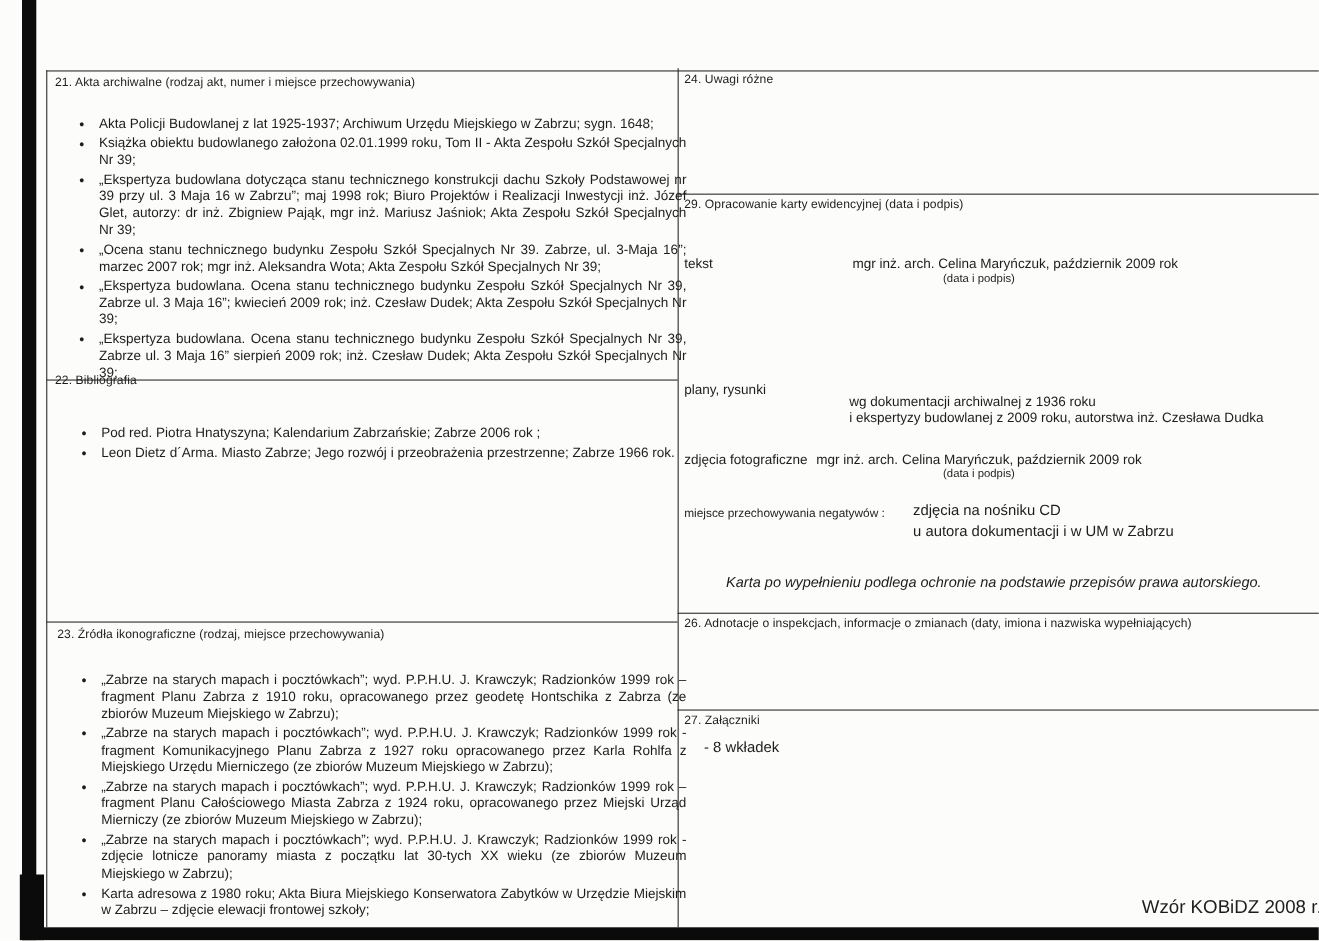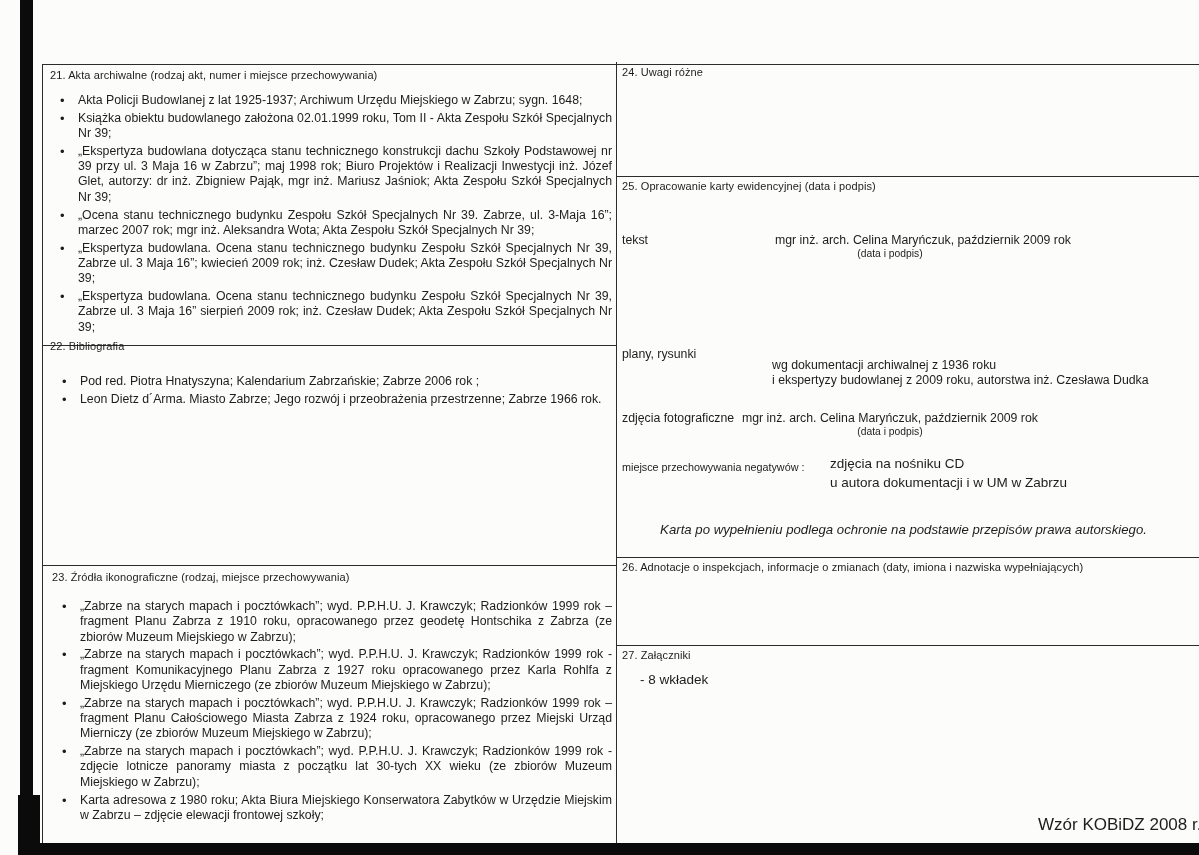--- a/index.html
+++ b/index.html
@@ -8,21 +8,21 @@
     font-family:"Liberation Sans",sans-serif;color:#1d1d1d;overflow:hidden;
   }
   
   .scan-left{position:absolute;left:20px;top:0;width:13px;height:855px;background:#0b0b0b;}
   .scan-left-blob{position:absolute;left:18px;top:795px;width:22px;height:60px;background:#0b0b0b;}
   .scan-bottom{position:absolute;left:20px;top:843px;width:1179px;height:12px;background:#0b0b0b;}
   
   .hline,.vline{position:absolute;background:#2c2c2c;}
   
   .sec-title{position:absolute;font-size:11px;letter-spacing:.1px;white-space:nowrap;}
-  ul.blist{position:absolute;margin:0;padding:0;list-style:none;}
+  ul.blist{position:absolute;margin:12px;padding:0;list-style:none;}
   ul.blist li{
     position:relative;padding-left:20px;margin-bottom:2.5px;
     font-size:12.3px;line-height:15.3px;text-align:justify;
   }
   ul.blist li::before{content:"\2022";position:absolute;left:2px;top:0;font-size:13px;}
   .lbl{position:absolute;font-size:12.3px;white-space:nowrap;}
   .lbl-small{position:absolute;font-size:10.8px;white-space:nowrap;}
   .val{position:absolute;font-size:12.3px;white-space:nowrap;}
   .val-big{position:absolute;font-size:13.5px;white-space:nowrap;text-align:right;}
   .sub{position:absolute;font-size:10.3px;text-align:center;}
@@ -69,21 +69,21 @@
   <ul class="blist" style="left:60px;top:599px;width:552px">
     <li>„Zabrze na starych mapach i pocztówkach”; wyd. P.P.H.U. J. Krawczyk; Radzionków 1999 rok – fragment Planu Zabrza z 1910 roku, opracowanego przez geodetę Hontschika z Zabrza (ze zbiorów Muzeum Miejskiego w Zabrzu);</li>
     <li>„Zabrze na starych mapach i pocztówkach”; wyd. P.P.H.U. J. Krawczyk; Radzionków 1999 rok - fragment Komunikacyjnego Planu Zabrza z 1927 roku opracowanego przez Karla Rohlfa z Miejskiego Urzędu Mierniczego (ze zbiorów Muzeum Miejskiego w Zabrzu);</li>
     <li>„Zabrze na starych mapach i pocztówkach”; wyd. P.P.H.U. J. Krawczyk; Radzionków 1999 rok – fragment Planu Całościowego Miasta Zabrza z 1924 roku, opracowanego przez Miejski Urząd Mierniczy (ze zbiorów Muzeum Miejskiego w Zabrzu);</li>
     <li>„Zabrze na starych mapach i pocztówkach”; wyd. P.P.H.U. J. Krawczyk; Radzionków 1999 rok - zdjęcie lotnicze panoramy miasta z początku lat 30-tych XX wieku (ze zbiorów Muzeum Miejskiego w Zabrzu);</li>
     <li>Karta adresowa z 1980 roku; Akta Biura Miejskiego Konserwatora Zabytków w Urzędzie Miejskim w Zabrzu – zdjęcie elewacji frontowej szkoły;</li>
   </ul>
 
   <div class="sec-title" style="left:622px;top:66px">24. Uwagi różne</div>
 
-  <div class="sec-title" style="left:622px;top:180px">25. Opracowanie karty ewidencyjnej (data i podpis)</div>
+  <div class="sec-title" style="left:622px;top:180px">29. Opracowanie karty ewidencyjnej (data i podpis)</div>
 
   <div class="lbl" style="left:622px;top:233px">tekst</div>
   <div class="val" style="left:775px;top:233px">mgr inż. arch. Celina Maryńczuk, październik 2009 rok</div>
   <div class="sub" style="left:790px;top:248px;width:200px">(data i podpis)</div>
 
   <div class="lbl" style="left:622px;top:347px">plany, rysunki</div>
   <div class="val" style="left:772px;top:358px">wg dokumentacji archiwalnej z 1936 roku</div>
   <div class="val" style="left:772px;top:373px">i ekspertyzy budowlanej z 2009 roku, autorstwa inż. Czesława Dudka</div>
 
   <div class="lbl" style="left:622px;top:411px">zdjęcia fotograficzne</div>

